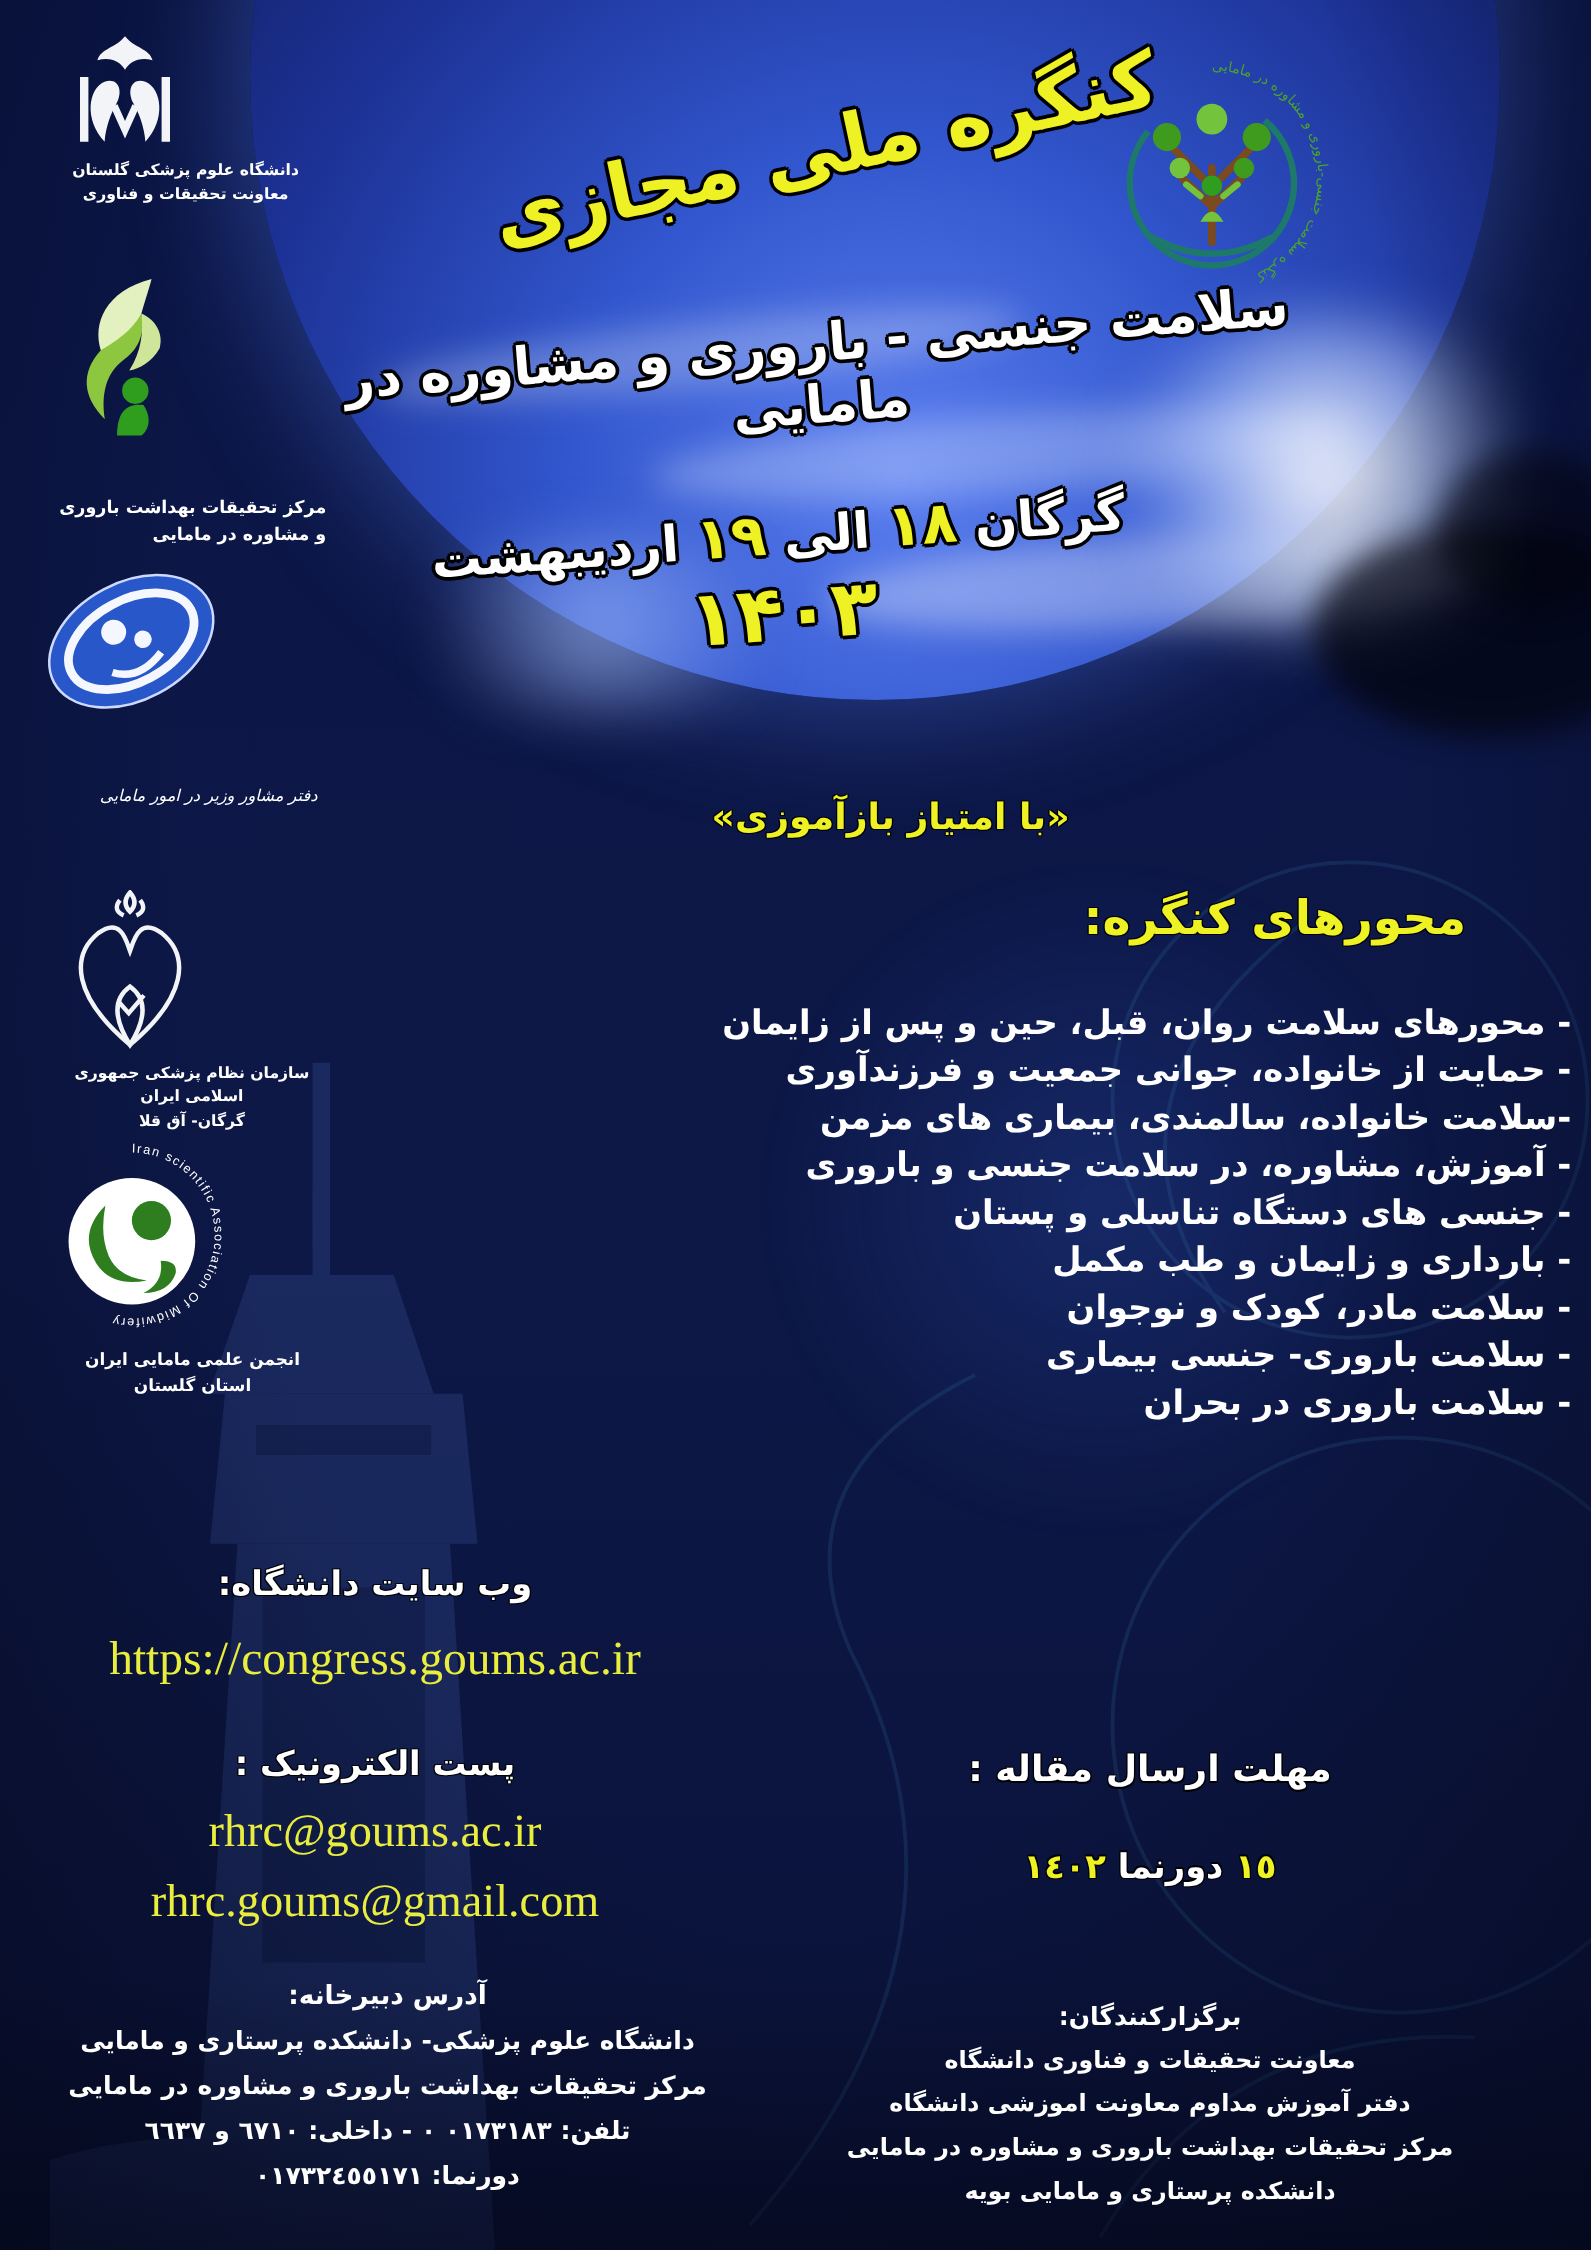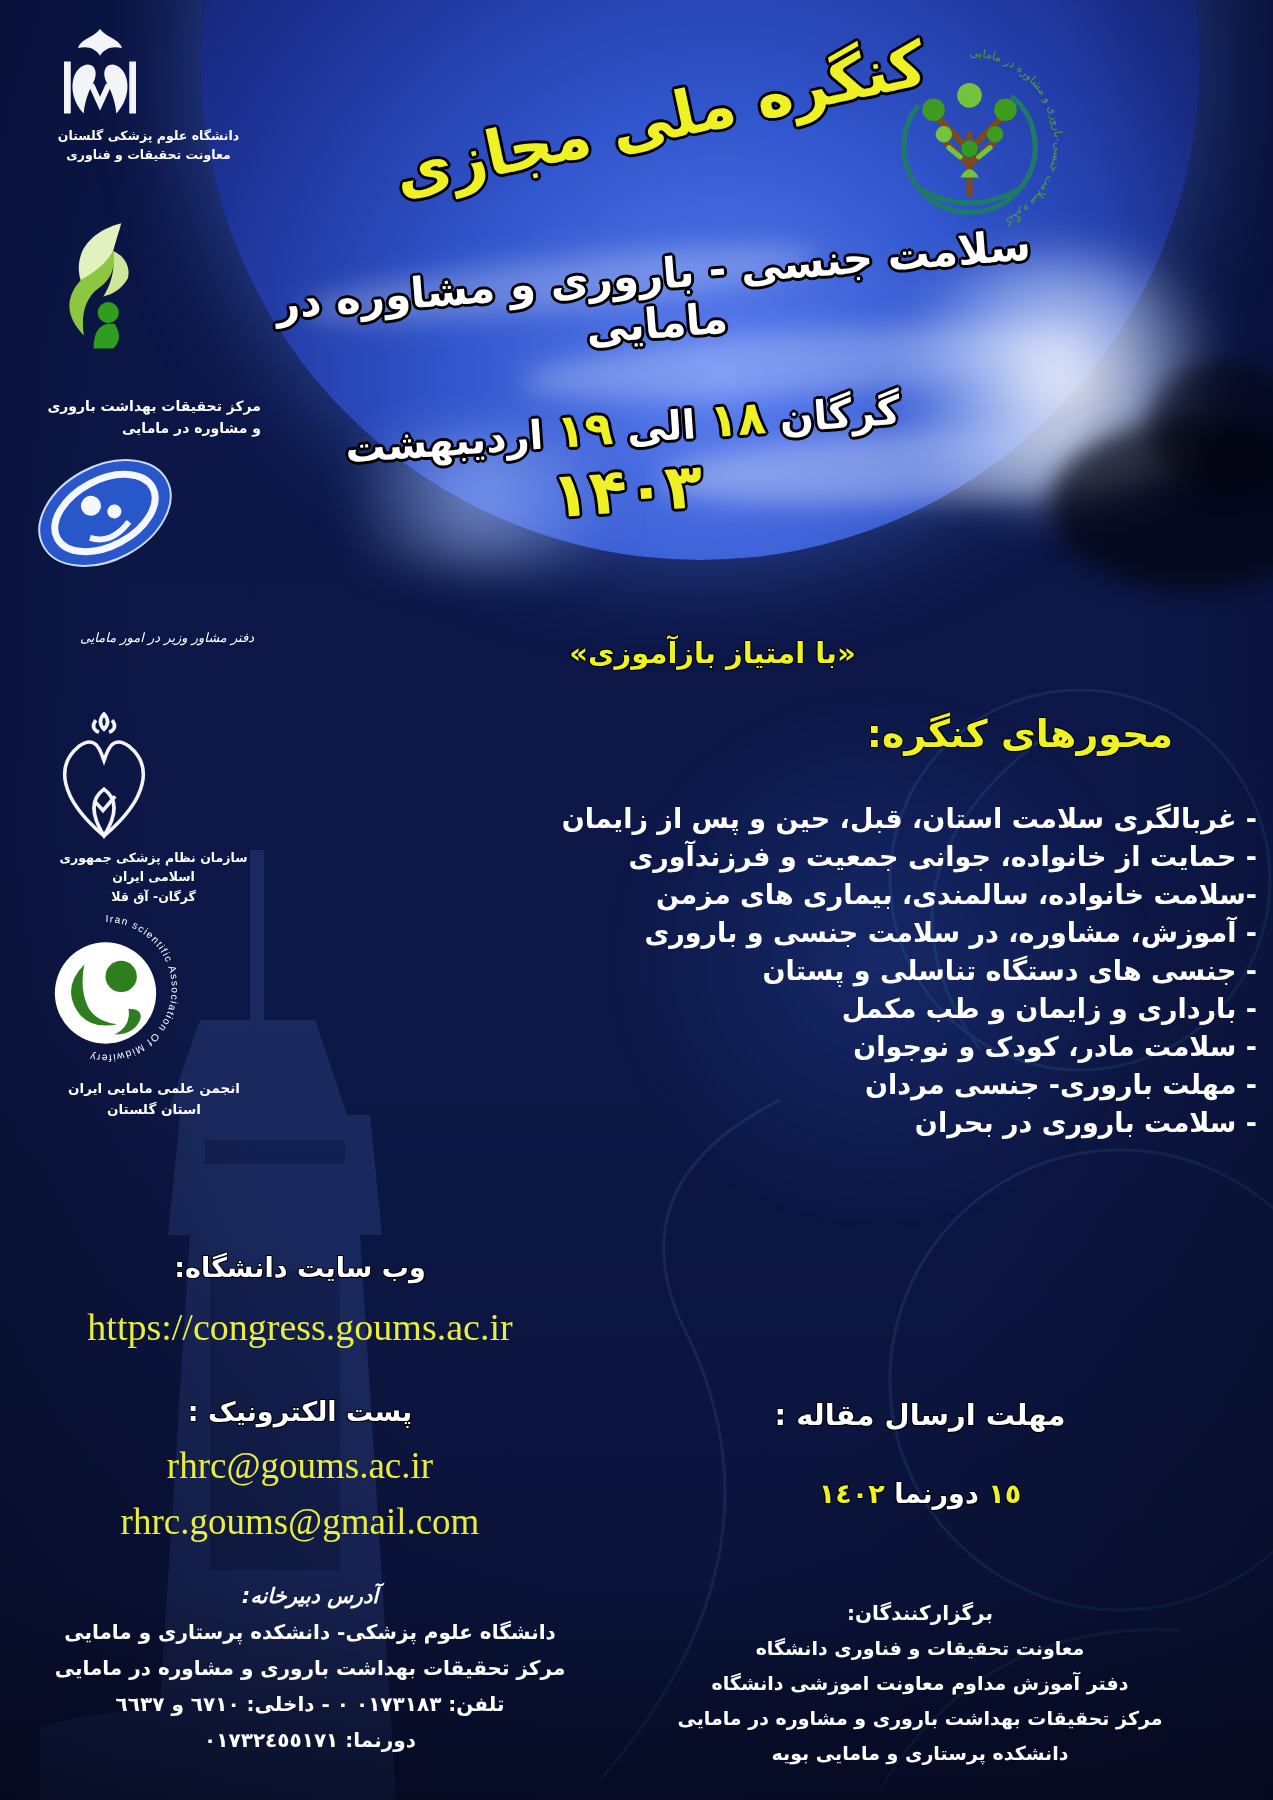--- a/index.html
+++ b/index.html
@@ -185,47 +185,47 @@
     <span class="yellow" style="font-size:1.15em;">۱۹</span>
     <span class="white">اردیبهشت</span>
     <span class="yellow" style="font-size:1.55em;">۱۴۰۳</span>
   </div>
 
   <div class="abs fa bold yellow softstroke center" style="left:525px; top:636px; width:375px; font-size:29px;">«با امتیاز بازآموزی»</div>
 
   <div class="abs fa bold yellow softstroke" style="right:100px; top:712px; font-size:38px;">محورهای کنگره:</div>
 
   <div class="abs fa white bold" style="right:16px; top:800px; width:850px; text-align:right; font-size:27px; line-height:38px;">
-    <div>- غربالگری سلامت استان، قبل، حین و پس از زایمان</div>
+    <div>- محورهای سلامت روان، قبل، حین و پس از زایمان</div>
     <div>- حمایت از خانواده، جوانی جمعیت و فرزندآوری</div>
     <div>-سلامت خانواده، سالمندی، بیماری های مزمن</div>
     <div>- آموزش، مشاوره، در سلامت جنسی و باروری</div>
     <div>- جنسی های دستگاه تناسلی و پستان</div>
     <div>- بارداری و زایمان و طب مکمل</div>
     <div>- سلامت مادر، کودک و نوجوان</div>
-    <div>- مهلت باروری- جنسی مردان</div>
+    <div>- سلامت باروری- جنسی بیماری</div>
     <div>- سلامت باروری در بحران</div>
   </div>
 
   <div class="abs fa bold white center softstroke" style="left:60px; top:1252px; width:480px; font-size:27px;">وب سایت دانشگاه:</div>
   <div class="abs serif linkyellow center" style="left:10px; top:1305px; width:580px; font-size:38px;">https://congress.goums.ac.ir</div>
 
   <div class="abs fa bold white center softstroke" style="left:60px; top:1396px; width:480px; font-size:27px;">پست الکترونیک :</div>
   <div class="abs serif linkyellow center" style="left:10px; top:1444px; width:580px; font-size:37px;">rhrc@goums.ac.ir</div>
   <div class="abs serif linkyellow center" style="left:10px; top:1500px; width:580px; font-size:37px;">rhrc.goums@gmail.com</div>
 
   <div class="abs fa bold white center softstroke" style="left:700px; top:1398px; width:440px; font-size:29px;">مهلت ارسال مقاله :</div>
   <div class="abs fa bold center softstroke" style="left:700px; top:1478px; width:440px; font-size:27px;">
     <span class="yellow">١٥</span>
     <span class="white">دورنما</span>
     <span class="yellow">١٤٠٢</span>
   </div>
 
   <div class="abs fa bold white center" style="left:0px; top:1578px; width:620px; line-height:36px;">
-    <div style="font-size:21px;font-style:italic;">آدرس دبیرخانه:</div>
+    <div style="font-size:21px;">آدرس دبیرخانه:</div>
     <div style="font-size:20px;">دانشگاه علوم پزشکی- دانشکده پرستاری و مامایی</div>
     <div style="font-size:20px;">مرکز تحقیقات بهداشت باروری و مشاوره در مامایی</div>
     <div style="font-size:20px;">تلفن:  ٠١٧٣١٨٣ ٠ - داخلی: ٦٧١٠ و ٦٦٣٧</div>
     <div style="font-size:20px;">دورنما: ٠١٧٣٢٤٥٥١٧١</div>
   </div>
 
   <div class="abs fa bold white center" style="left:640px; top:1596px; width:560px; line-height:35px;">
     <div style="font-size:20px;">برگزارکنندگان:</div>
     <div style="font-size:19px;">معاونت تحقیقات و فناوری دانشگاه</div>
     <div style="font-size:19px;">دفتر آموزش مداوم معاونت اموزشی دانشگاه</div>

